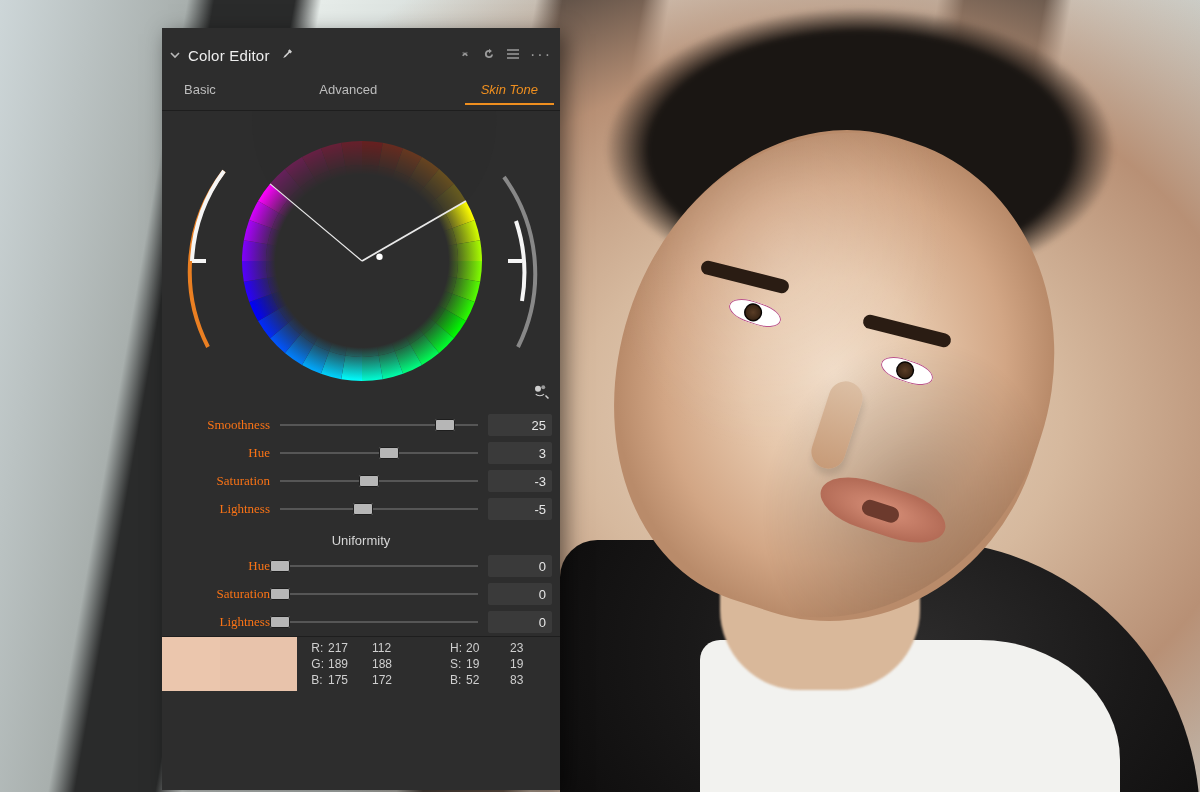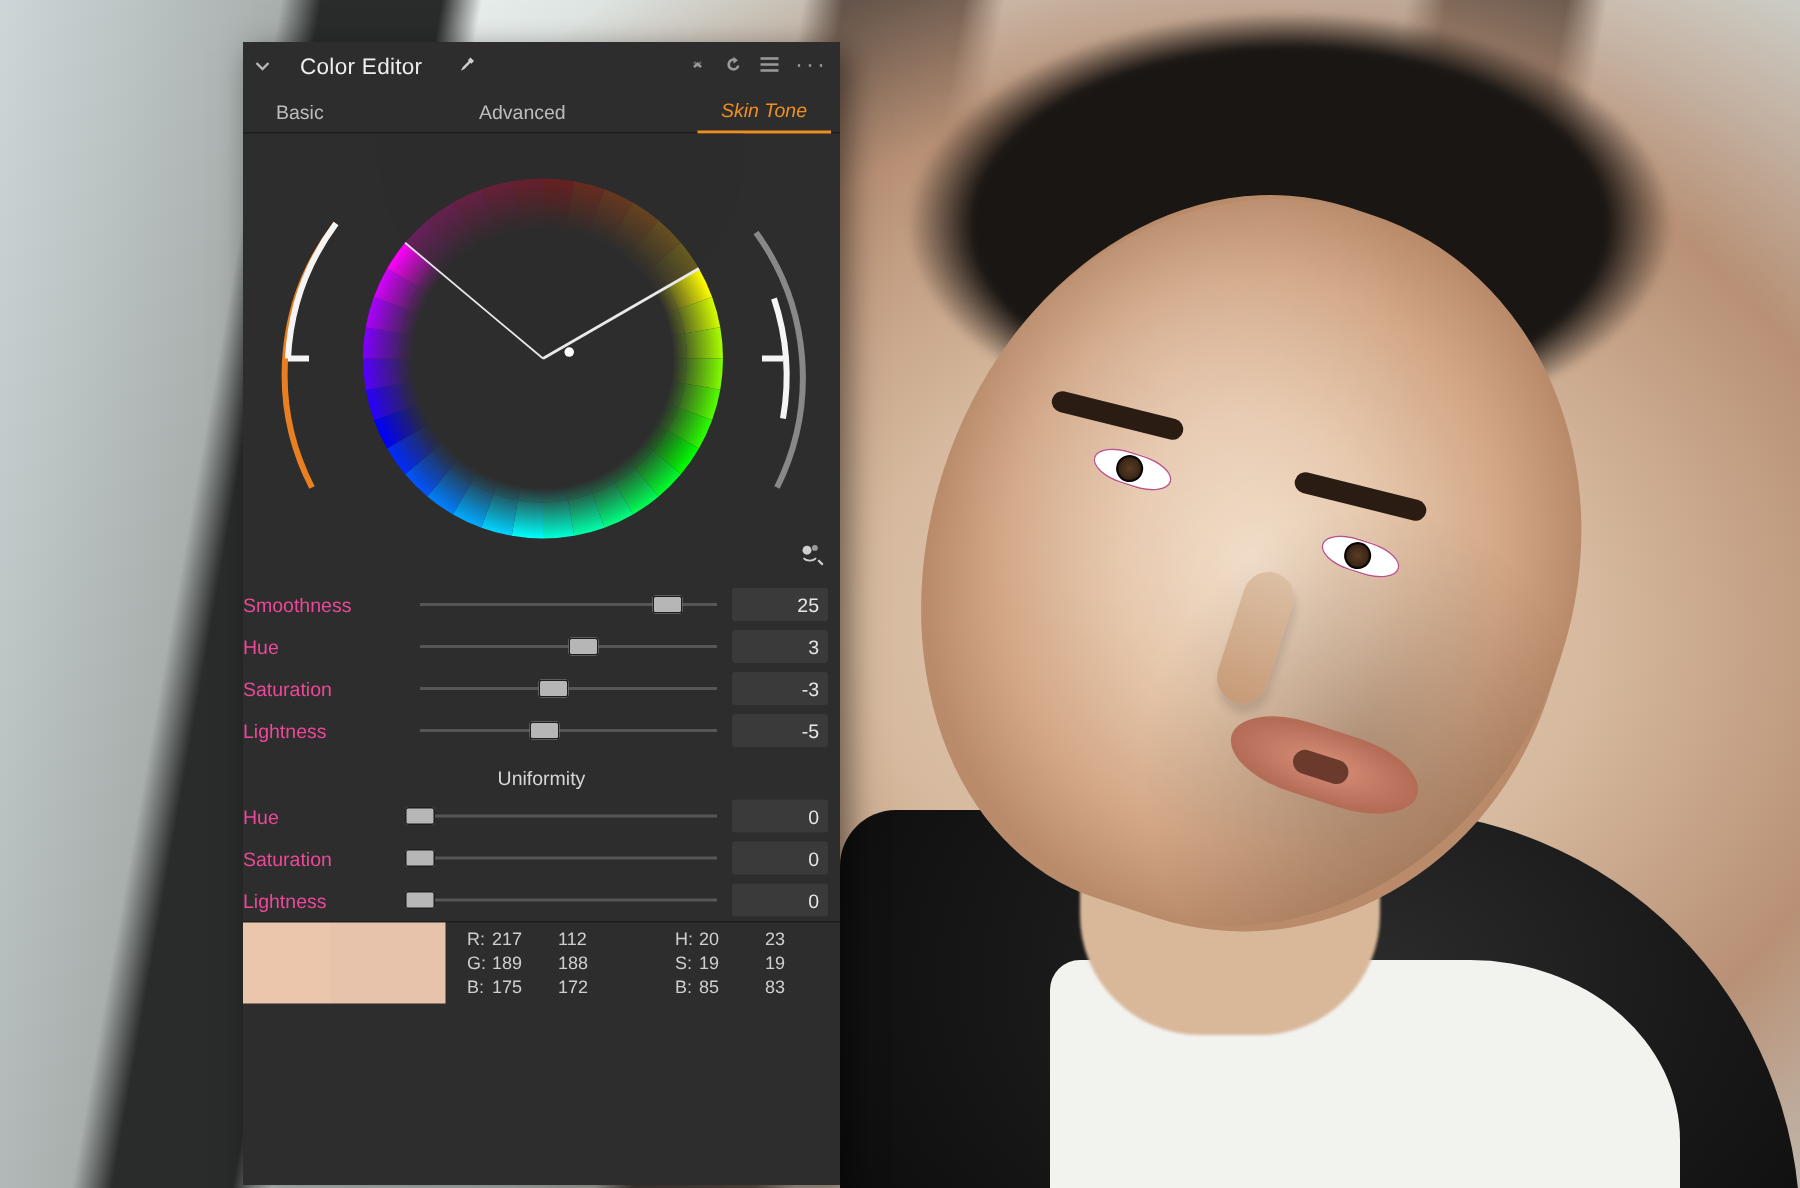--- a/index.html
+++ b/index.html
@@ -27,37 +27,37 @@
   .eyeL{left:728px;top:302px;} .eyeR{left:880px;top:360px;}
   .brow{position:absolute;width:90px;height:14px;border-radius:10px;background:#2a1c13;transform:rotate(14deg);}
   .browL{left:700px;top:270px;}.browR{left:862px;top:324px;}
   .nose{position:absolute;left:820px;top:380px;width:34px;height:90px;border-radius:18px;background:linear-gradient(#dcbfa4,#c79b78);transform:rotate(18deg);box-shadow:3px 6px 6px rgba(0,0,0,.12);}
   .lips{position:absolute;left:818px;top:486px;width:130px;height:48px;border-radius:60px/30px;
     background:radial-gradient(closest-side,#d89079,#b46c57);transform:rotate(18deg);}
   .lips::after{content:"";position:absolute;left:44px;top:18px;width:38px;height:16px;border-radius:20px;background:#6c3a2d;}
   
   .panel{position:absolute;left:162px;top:28px;width:398px;height:762px;background:#2d2d2d;color:#dcdcdc;font-size:13px;
     box-shadow:6px 6px 20px rgba(0,0,0,.5);}
-  .phead{display:flex;align-items:center;height:30px;padding:1px 8px;gap:20px;}
+  .phead{display:flex;align-items:center;height:30px;padding:12px 8px;gap:8px;}
   .chev{color:#b8b8b8;}
   .ptitle{color:#eee;font-size:15px;letter-spacing:.2px;}
   .tool{margin-left:auto;display:flex;gap:10px;color:#9a9a9a;align-items:center;}
   .tool span{cursor:pointer;}
-  .tabs{display:flex;height:28px;border-bottom:1px solid #1e1e1e;padding:0 6px 0 6px;align-items:flex-end;}
+  .tabs{display:flex;height:28px;border-bottom:1px solid #1e1e1e;padding:0 6px 0 6px;align-items:flex-start;}
   .tab{flex:0 0 auto;padding:0 16px 6px 16px;color:#bdbdbd;font-size:13px;cursor:pointer;}
   .tab.active{color:#ef8f1f;border-bottom:2px solid #ef8f1f;margin-bottom:-1px;font-style:italic;}
   .tabs .sp{flex:1;}
   
   .wheelbox{position:relative;height:300px;}
   svg.wheel{position:absolute;left:0;top:0;}
   .picker{position:absolute;right:10px;bottom:8px;color:#b8b8b8;}
   
   .section-title{color:#d6d6d6;font-size:13px;text-align:center;margin:10px 0 4px 0;}
   .row{display:flex;align-items:center;height:28px;}
-  .lab{width:108px;padding-right:10px;color:#ec4899;}
+  .lab{width:108px;text-align:right;padding-right:10px;color:#f97316;font-family:Liberation Serif, serif;}
   .track{position:relative;flex:1;height:18px;}
   .track .bar{position:absolute;left:0;right:0;top:8px;height:2px;background:#565656;}
   .knob{position:absolute;top:3px;width:20px;height:12px;border-radius:2px;background:#b6b6b6;box-shadow:0 0 0 1px #1e1e1e inset; transform:translateX(-50%);} 
   .val{width:52px;height:22px;margin-left:10px;margin-right:8px;background:#3a3a3a;border-radius:2px;color:#e6e6e6;display:flex;align-items:center;justify-content:flex-end;padding:0 6px;font-size:13px;}
   .checkrow{display:flex;align-items:center;height:34px;padding:0 10px;border-top:1px solid #1e1e1e;margin-top:10px;}
   .chk{width:14px;height:14px;background:#3a3a3a;border:1px solid #555;border-radius:2px;margin-right:10px;}
   .spray{margin-left:auto;color:#b8b8b8;display:flex;align-items:center;}
   
   .foot{display:flex;height:54px;border-top:1px solid #1e1e1e;}
   .sw{height:54px;}
@@ -324,18 +324,18 @@
           <span>188</span>
           <span></span>
           <span class="k">S:</span>
           <span>19</span>
           <span>19</span>
         <span class="k">B:</span>
           <span>175</span>
           <span>172</span>
           <span></span>
           <span class="k">B:</span>
-          <span>85</span>
+          <span>52</span>
           <span>83</span>
       </div>
     </div>
   </div>
 </div>
 
 </body></html>

